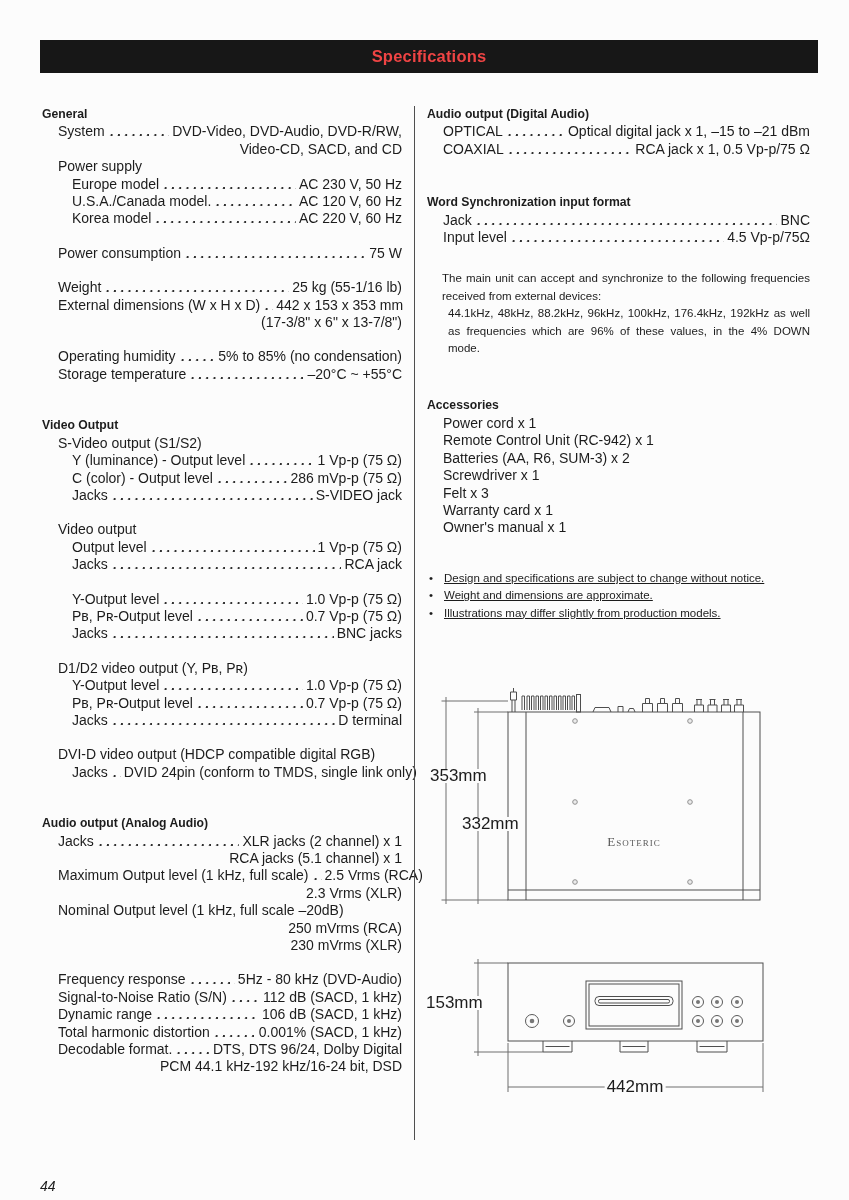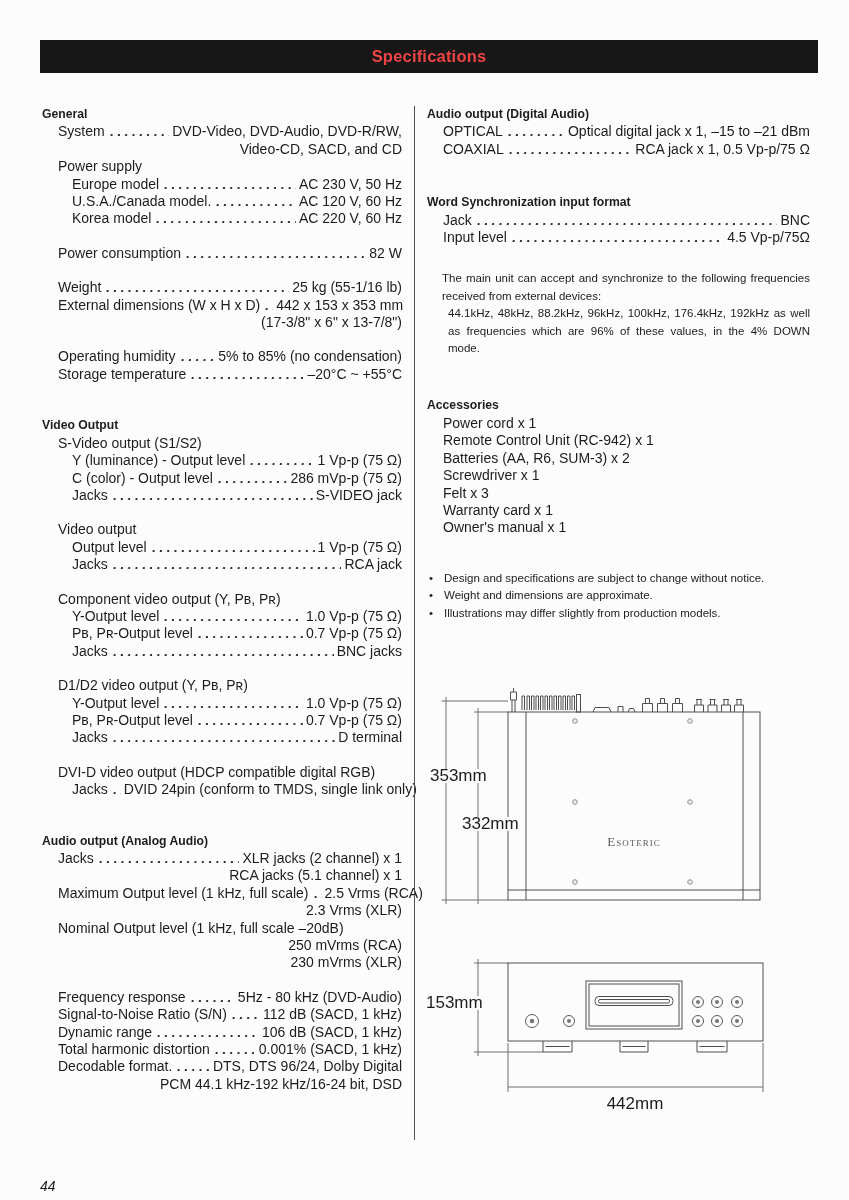--- a/index.html
+++ b/index.html
@@ -30,31 +30,31 @@
   .para{font-size:11.5px;line-height:17.4px;text-align:justify;}
   .para.p1{margin-top:24px;padding-left:15px;}
   .para.p2{padding-left:21px;}
 
   .block-wordsync{margin-top:36px;}
   .block-accessories{margin-top:40px;}
 
   .notes{margin-top:33px;}
   .note{display:flex;font-size:11.5px;line-height:17.4px;}
   .bullet{width:15px;flex:none;padding-left:2px;}
-  .note-text{flex:1;text-align:justify;}
+  .note-text{flex:1;text-align:justify;text-decoration:underline;}
 
   .drawing{position:relative;}
   #drawing-top{margin-top:57px;height:250px;}
   #drawing-front{margin-top:10px;height:165px;}
   .drawing svg{position:absolute;left:0;top:0;display:block;}
   .dim-label{position:absolute;background:#fcfcfc;font-size:17px;line-height:14px;padding:0 2px;color:#1c1c1c;white-space:nowrap;}
   #lbl-353{left:1px;top:90px;}
   #lbl-332{left:33px;top:138px;}
   #lbl-153{left:-3px;top:57px;}
-  #lbl-442{left:208px;top:158px;transform:translateX(-50%);text-align:right;}
+  #lbl-442{left:208px;top:141px;transform:translateX(-50%);text-align:right;}
 
   .pagenum{position:absolute;left:40px;top:1178px;font-size:14px;font-weight:normal;font-style:italic;}
 </style>
 </head>
 <body>
 
 <div class="page">
 
   <div class="titlebar">
     <span>Specifications</span>
@@ -84,21 +84,21 @@
         </div>
         <div class="spec-row ind2">
           <span class="lab">Korea model</span>
           <span class="leader"></span>
           <span class="val">AC 220 V, 60 Hz</span>
         </div>
         <div class="spacer-row" style="height: 17px;"></div>
         <div class="spec-row ind1">
           <span class="lab">Power consumption</span>
           <span class="leader"></span>
-          <span class="val">82 W</span>
+          <span class="val">75 W</span>
         </div>
         <div class="spacer-row" style="height: 17px;"></div>
         <div class="spec-row ind1">
           <span class="lab">Weight</span>
           <span class="leader"></span>
           <span class="val">25 kg (55-1/16 lb)</span>
         </div>
         <div class="spec-row ind1">
           <span class="lab">External dimensions (W x H x D)</span>
           <span class="leader"></span>
@@ -145,23 +145,20 @@
           <span class="lab">Output level</span>
           <span class="leader"></span>
           <span class="val">1 Vp-p (75 Ω)</span>
         </div>
         <div class="spec-row ind2">
           <span class="lab">Jacks</span>
           <span class="leader"></span>
           <span class="val">RCA jack</span>
         </div>
         <div class="spacer-row" style="height: 17px;"></div>
-        <div class="spec-row ind1">
-          <span class="lab">Component video output (Y, Pʙ, Pʀ)</span>
-        </div>
         <div class="spec-row ind2">
           <span class="lab">Y-Output level</span>
           <span class="leader"></span>
           <span class="val">1.0 Vp-p (75 Ω)</span>
         </div>
         <div class="spec-row ind2">
           <span class="lab">Pʙ, Pʀ-Output level</span>
           <span class="leader"></span>
           <span class="val">0.7 Vp-p (75 Ω)</span>
         </div>

